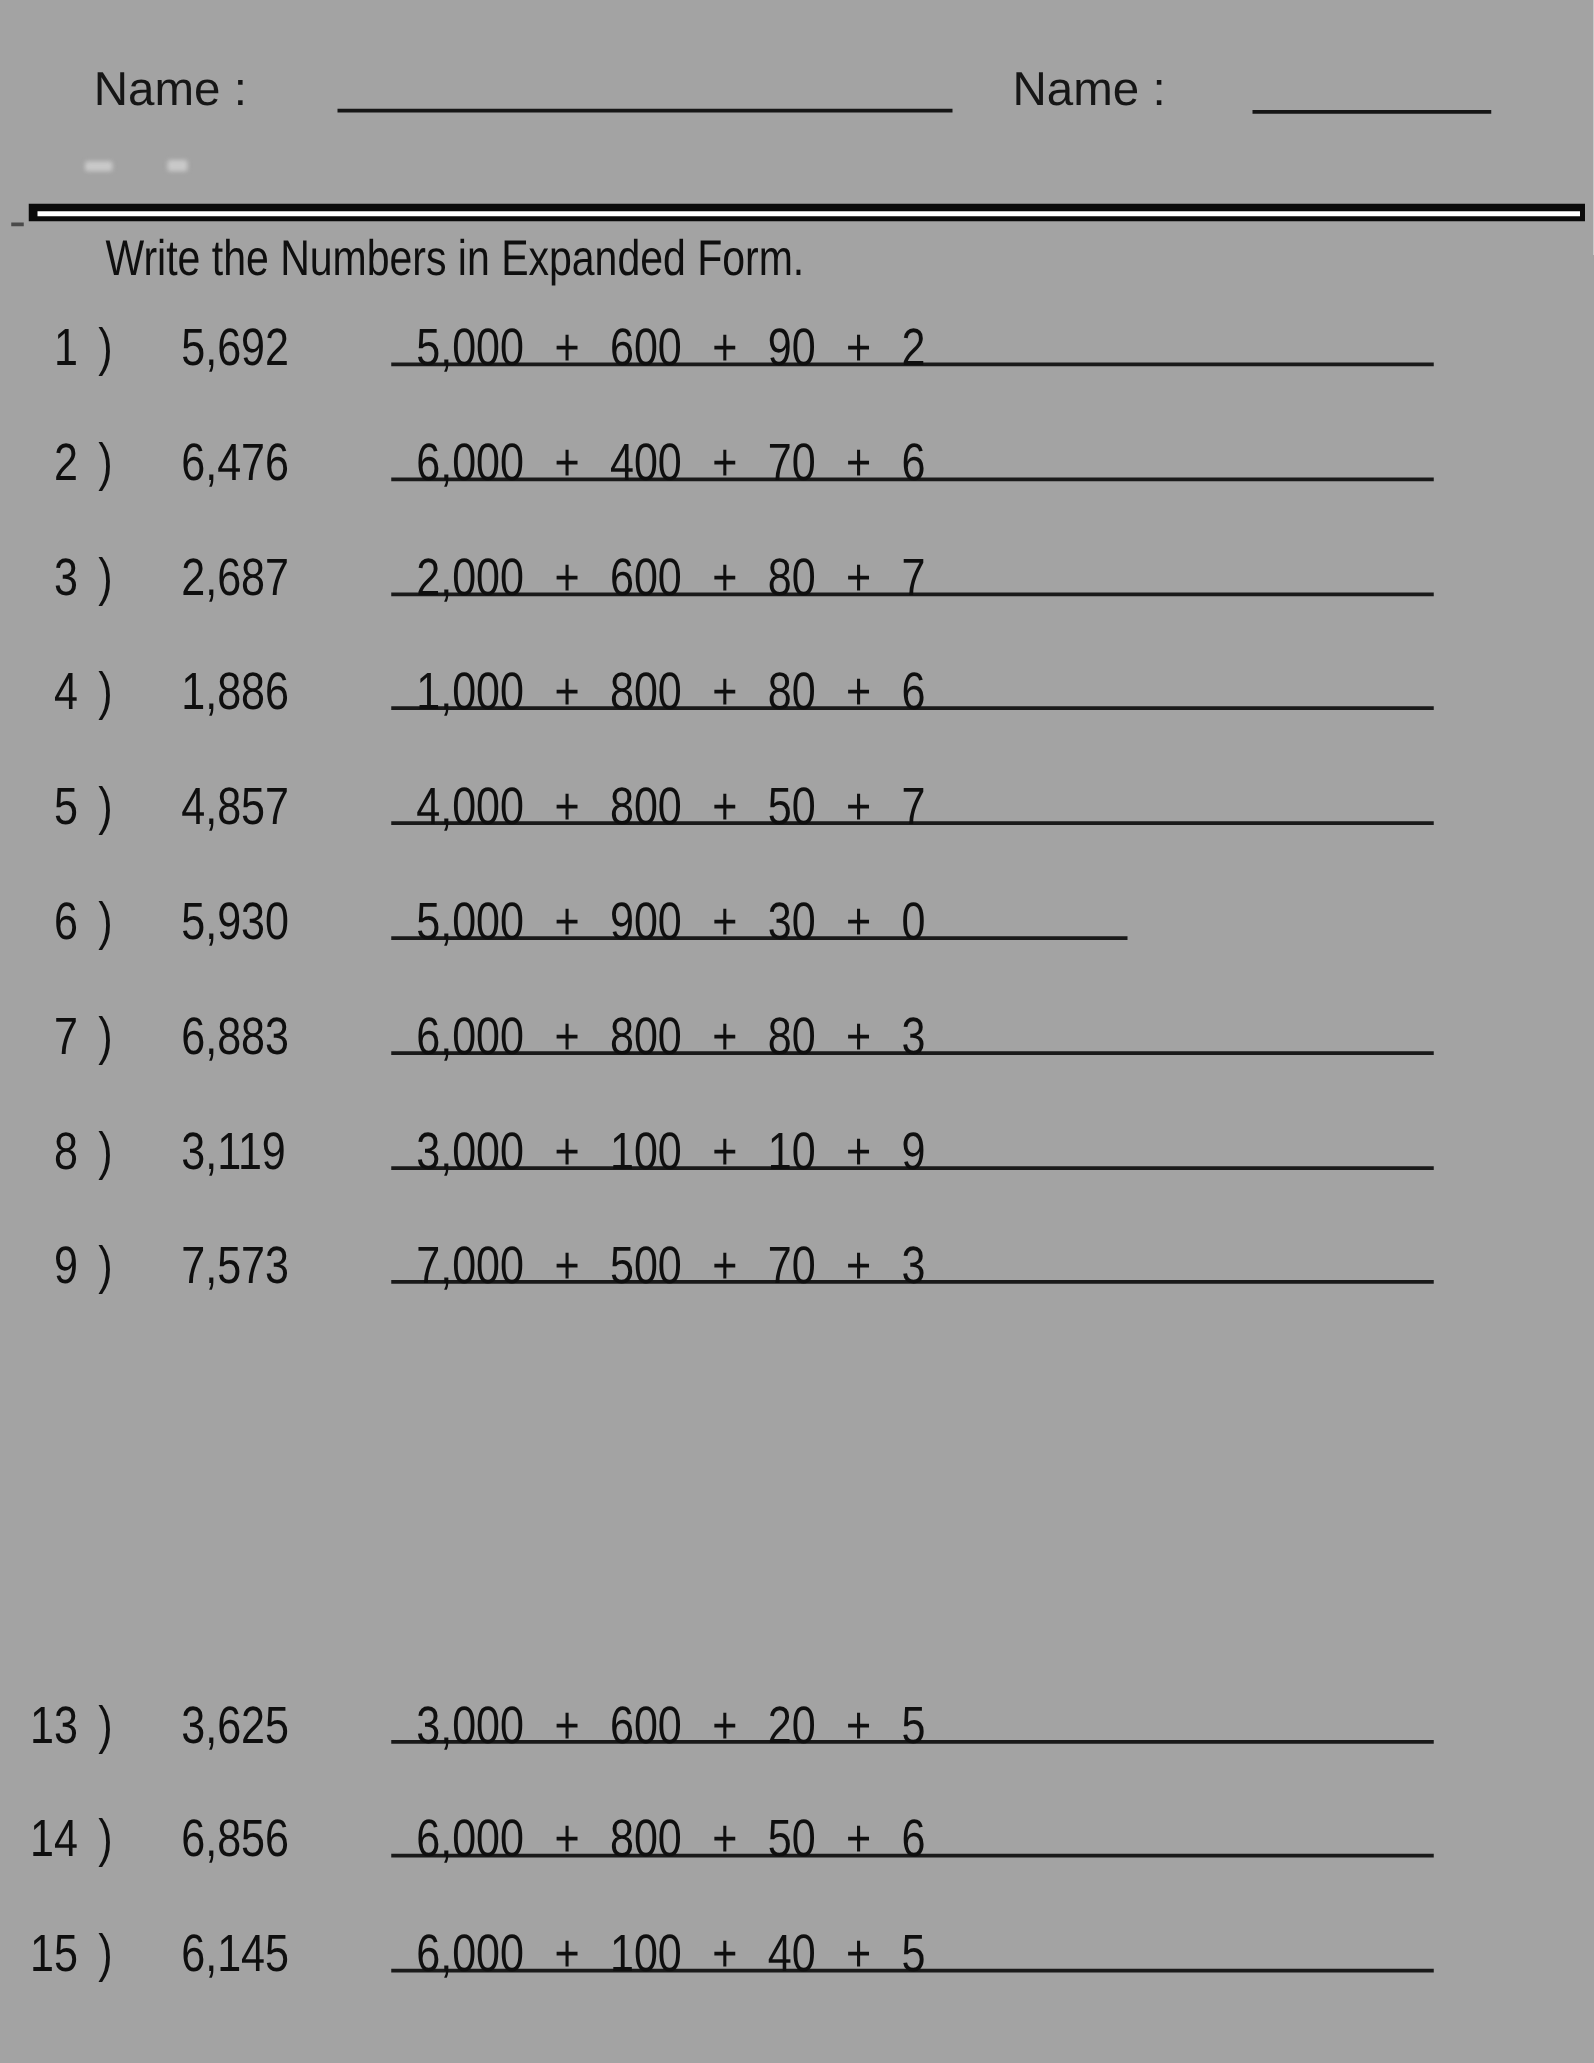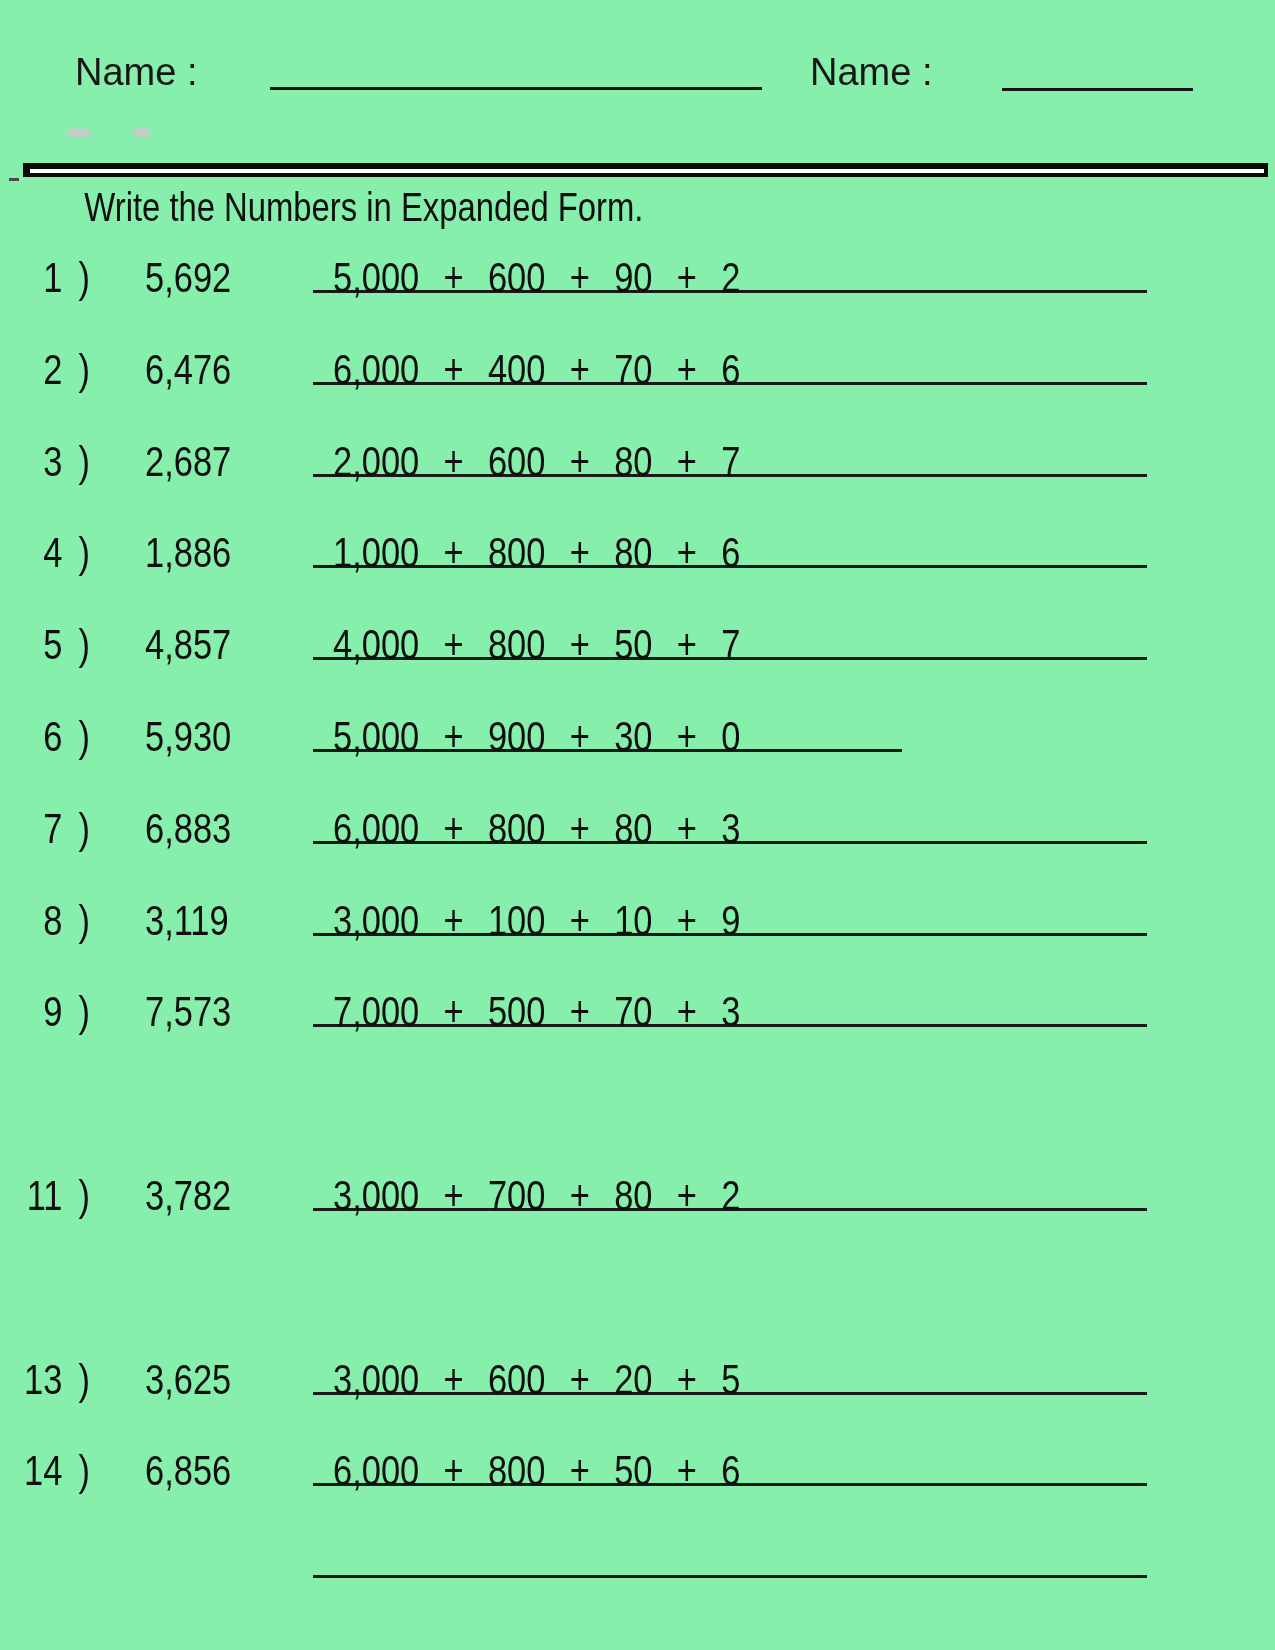--- a/index.html
+++ b/index.html
@@ -1,19 +1,19 @@
 <!DOCTYPE html>
 <html><head>
 <meta charset="utf-8">
 <style>
   html,body{margin:0;padding:0;background:#ffffff;}
   .page{
     position:relative;
     width:1275px;height:1650px;
-    background:#86efac;
+    background:#a3a3a3;
     font-family:"Liberation Sans", sans-serif;
     color:#111;
     overflow:hidden;
   }
   
   .hdr-label{
     position:absolute;
     font-size:38px;line-height:44px;color:#161616;
     white-space:nowrap;
   }
@@ -148,41 +148,38 @@
     </div>
   </div>
   <div class="row" style="top:964px">
     <div class="answer-line"></div>
     <div class="cells">
       <span class="c-num">9 )</span>
       <span class="c-val">7,573</span>
       <span class="c-ans">7,000 + 500 + 70 + 3</span>
     </div>
   </div>
-  <div class="row" style="top:1148px">
-    <div class="answer-line"></div>
-    <div class="cells">
-      <span class="c-num">11 )</span>
-      <span class="c-val">3,782</span>
-      <span class="c-ans">3,000 + 700 + 80 + 2</span>
-    </div>
-  </div>
   <div class="row" style="top:1332px">
     <div class="answer-line"></div>
     <div class="cells">
       <span class="c-num">13 )</span>
       <span class="c-val">3,625</span>
       <span class="c-ans">3,000 + 600 + 20 + 5</span>
     </div>
   </div>
   <div class="row" style="top:1423px">
     <div class="answer-line"></div>
     <div class="cells">
       <span class="c-num">14 )</span>
       <span class="c-val">6,856</span>
       <span class="c-ans">6,000 + 800 + 50 + 6</span>
     </div>
   </div>
   <div class="row" style="top:1515px">
     <div class="answer-line"></div>
+    <div class="cells">
+      <span class="c-num">15 )</span>
+      <span class="c-val">6,145</span>
+      <span class="c-ans">6,000 + 100 + 40 + 5</span>
+    </div>
   </div>
 
 </div>
 
 </body></html>

